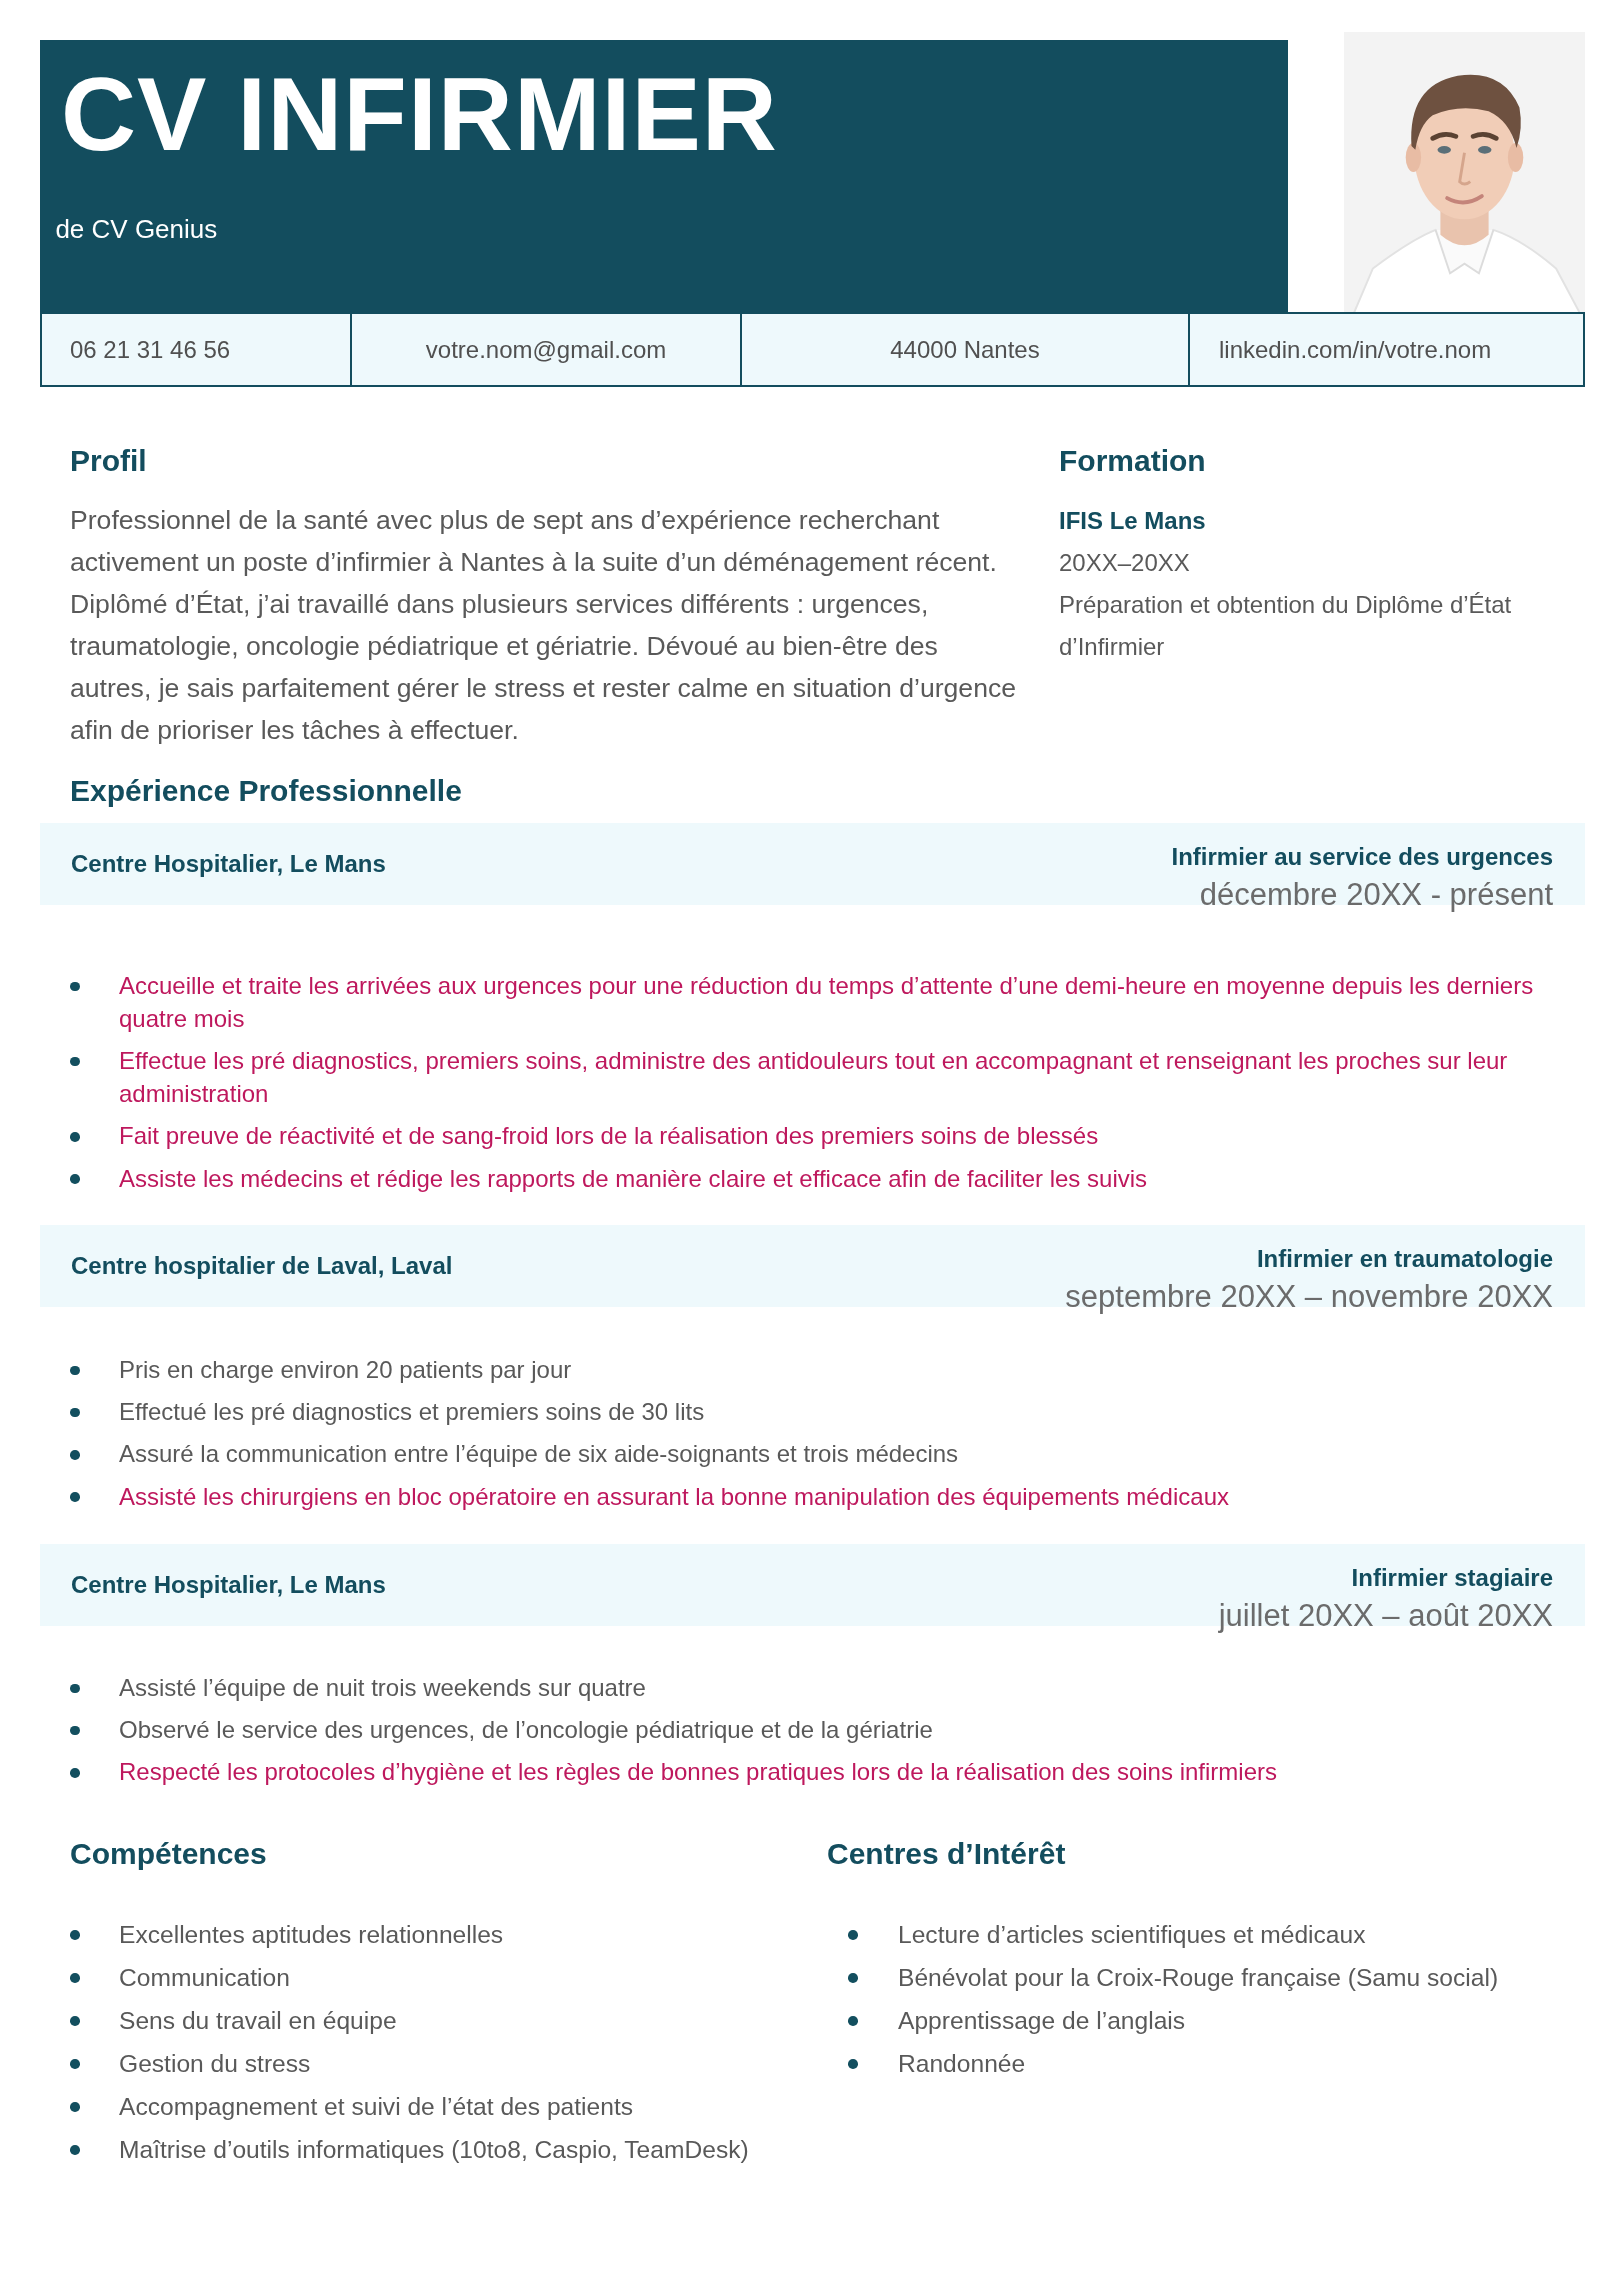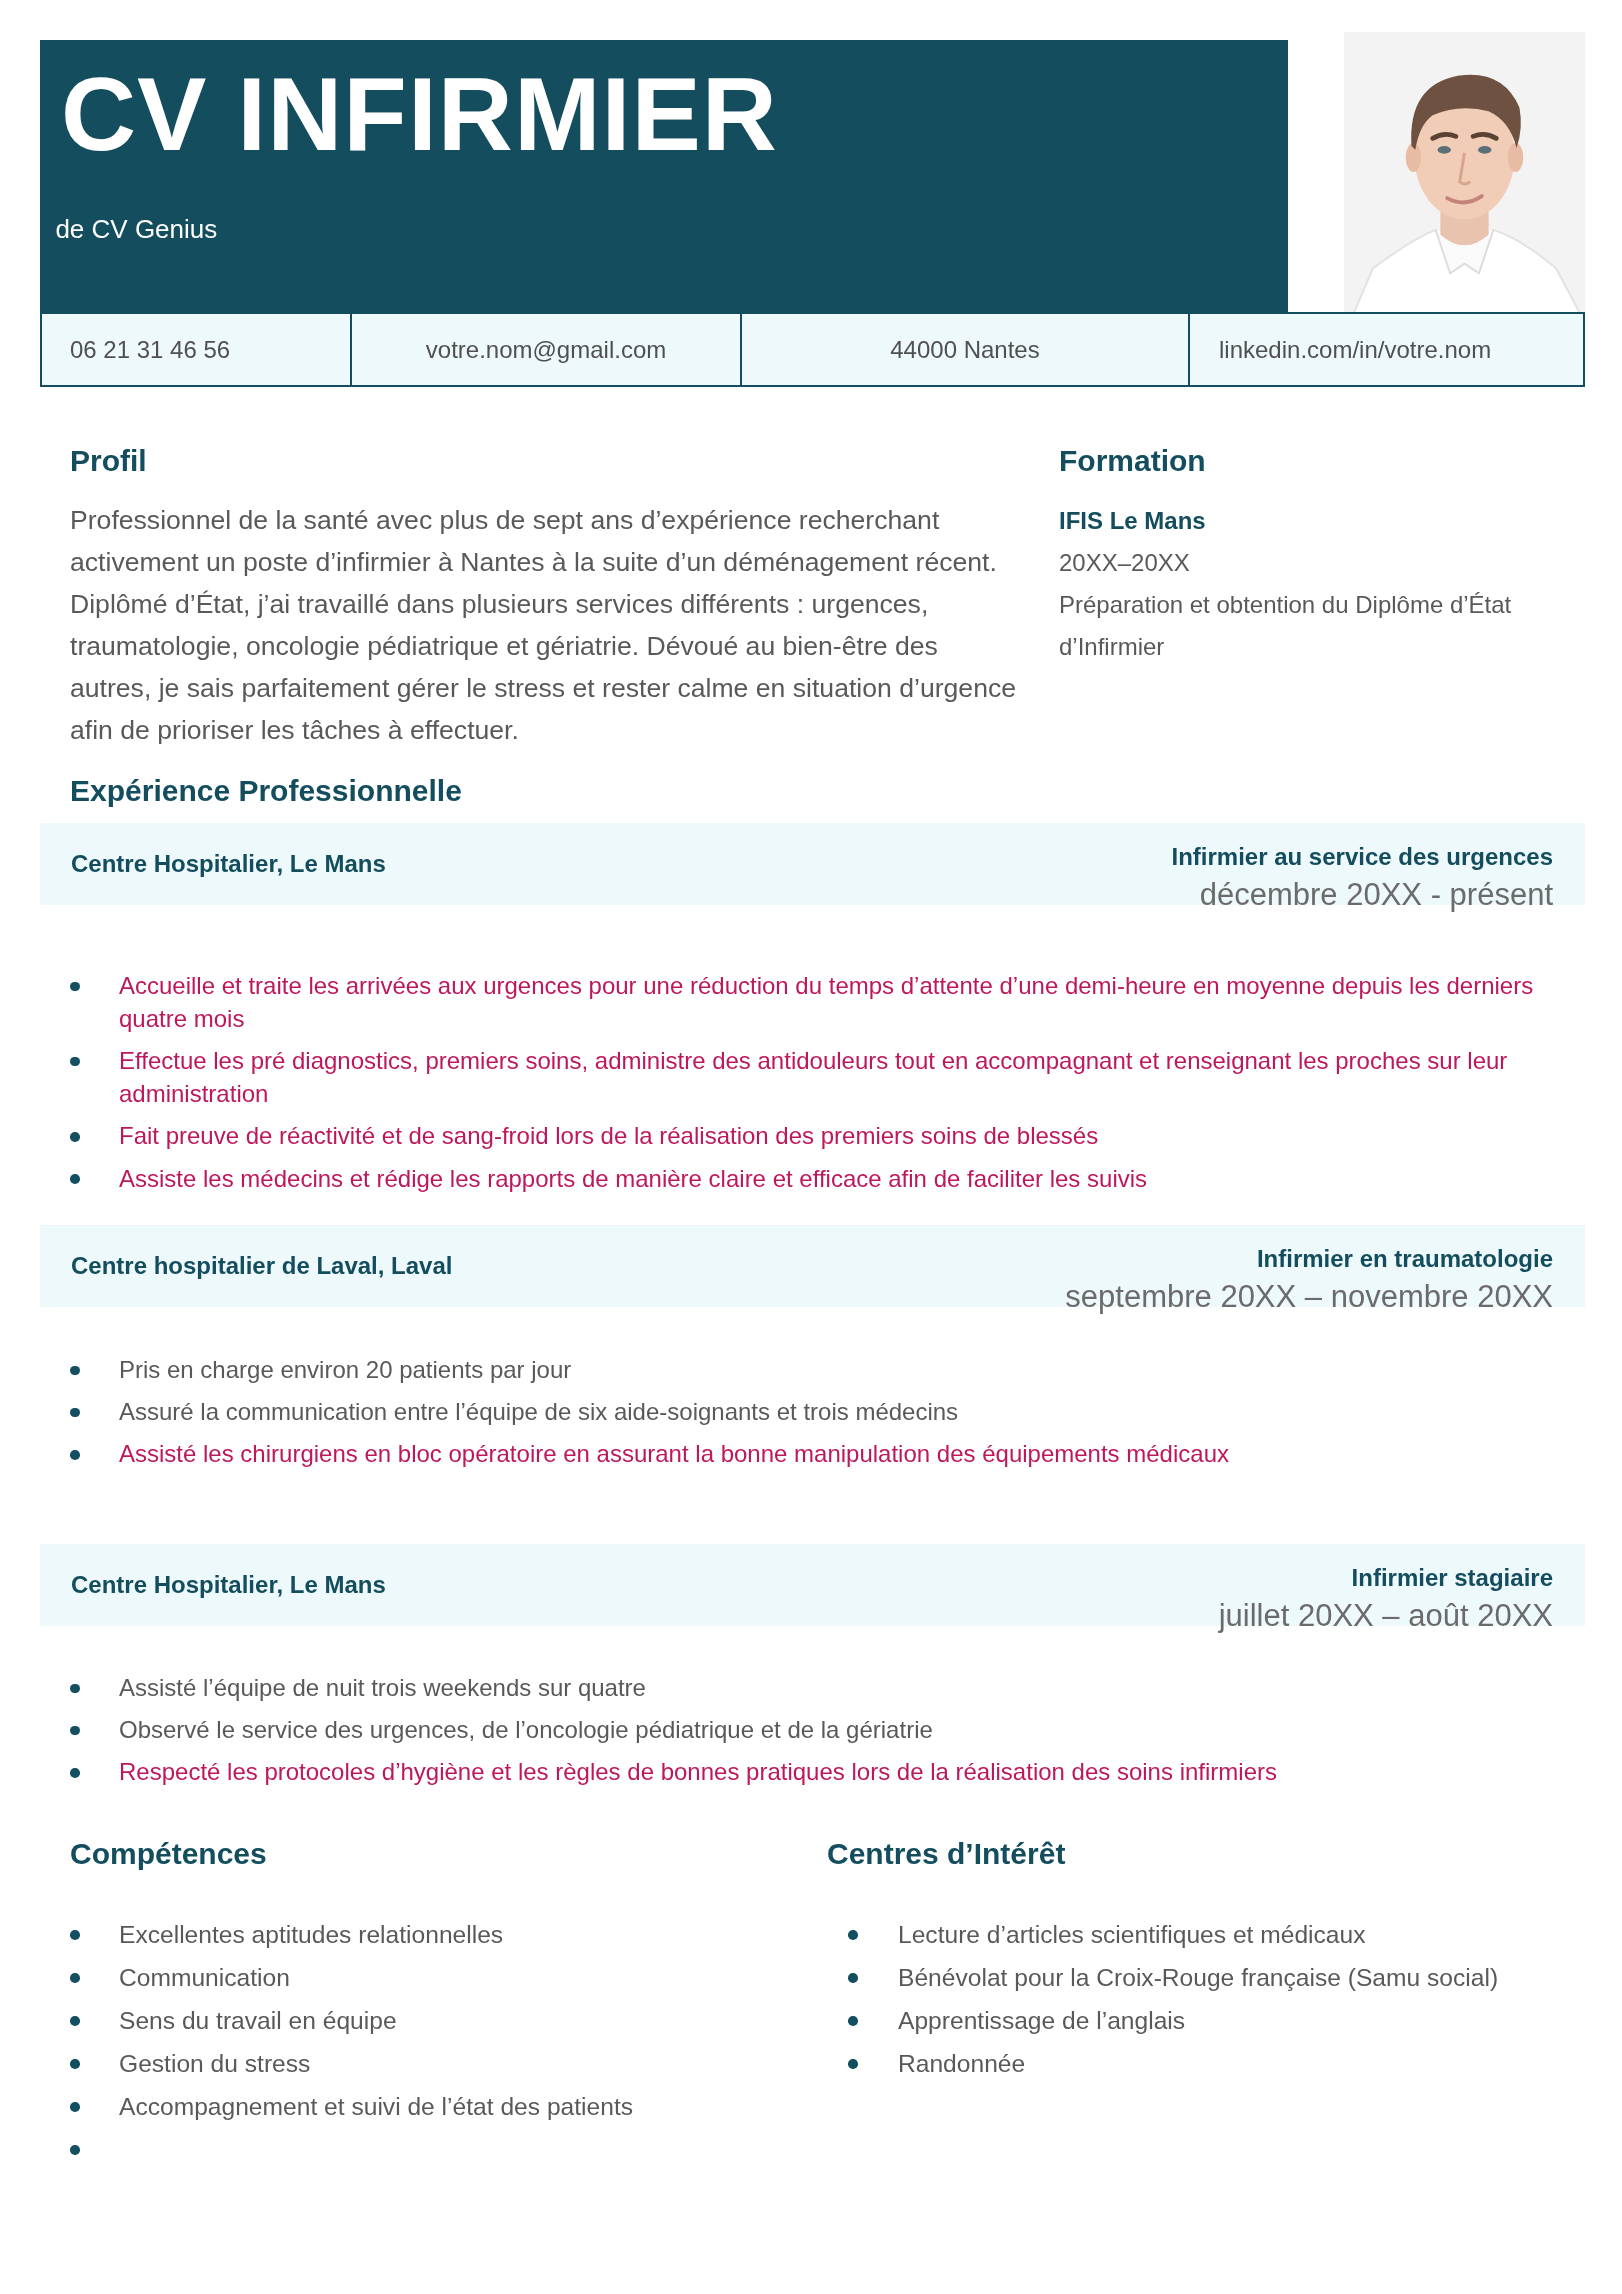--- a/index.html
+++ b/index.html
@@ -127,20 +127,21 @@
 
 <div class="abs exp-band" style="top:1225px;">
   <div class="exp-company">Centre hospitalier de Laval, Laval</div>
   <div class="exp-right">
     <div class="exp-role">Infirmier en traumatologie</div>
     <div class="exp-dates">septembre 20XX – novembre 20XX</div>
   </div>
 </div>
 <ul class="abs bullets" style="top:1353px;">
   <li class="c-gray"><span class="dot"></span><span>Pris en charge environ 20 patients par jour</span></li>
+  <li class="c-gray"><span class="dot"></span><span>Effectué les pré diagnostics et premiers soins de 30 lits</span></li>
   <li class="c-gray"><span class="dot"></span><span>Assuré la communication entre l’équipe de six aide-soignants et trois médecins</span></li>
   <li class="c-black"><span class="dot"></span><span>Assisté les chirurgiens en bloc opératoire en assurant la bonne manipulation des équipements médicaux</span></li>
 </ul>
 
 <div class="abs exp-band" style="top:1544px;">
   <div class="exp-company">Centre Hospitalier, Le Mans</div>
   <div class="exp-right">
     <div class="exp-role">Infirmier stagiaire</div>
     <div class="exp-dates">juillet 20XX – août 20XX</div>
   </div>
@@ -151,21 +152,21 @@
   <li class="c-black"><span class="dot"></span><span>Respecté les protocoles d’hygiène et les règles de bonnes pratiques lors de la réalisation des soins infirmiers</span></li>
 </ul>
 
 <div class="abs h2" style="left:70px; top:1837px;">Compétences</div>
 <ul class="abs small-list skills-list">
   <li><span class="dot"></span><span>Excellentes aptitudes relationnelles</span></li>
   <li><span class="dot"></span><span>Communication</span></li>
   <li><span class="dot"></span><span>Sens du travail en équipe</span></li>
   <li><span class="dot"></span><span>Gestion du stress</span></li>
   <li><span class="dot"></span><span>Accompagnement et suivi de l’état des patients</span></li>
-  <li><span class="dot"></span></li>
+  <li><span class="dot"></span><span>Maîtrise d’outils informatiques (10to8, Caspio, TeamDesk)</span></li>
 </ul>
 
 <div class="abs h2" style="left:827px; top:1837px;">Centres d’Intérêt</div>
 <ul class="abs small-list interests-list">
   <li><span class="dot"></span><span>Lecture d’articles scientifiques et médicaux</span></li>
   <li><span class="dot"></span><span>Bénévolat pour la Croix-Rouge française (Samu social)</span></li>
   <li><span class="dot"></span><span>Apprentissage de l’anglais</span></li>
   <li><span class="dot"></span><span>Randonnée</span></li>
 </ul>
 

